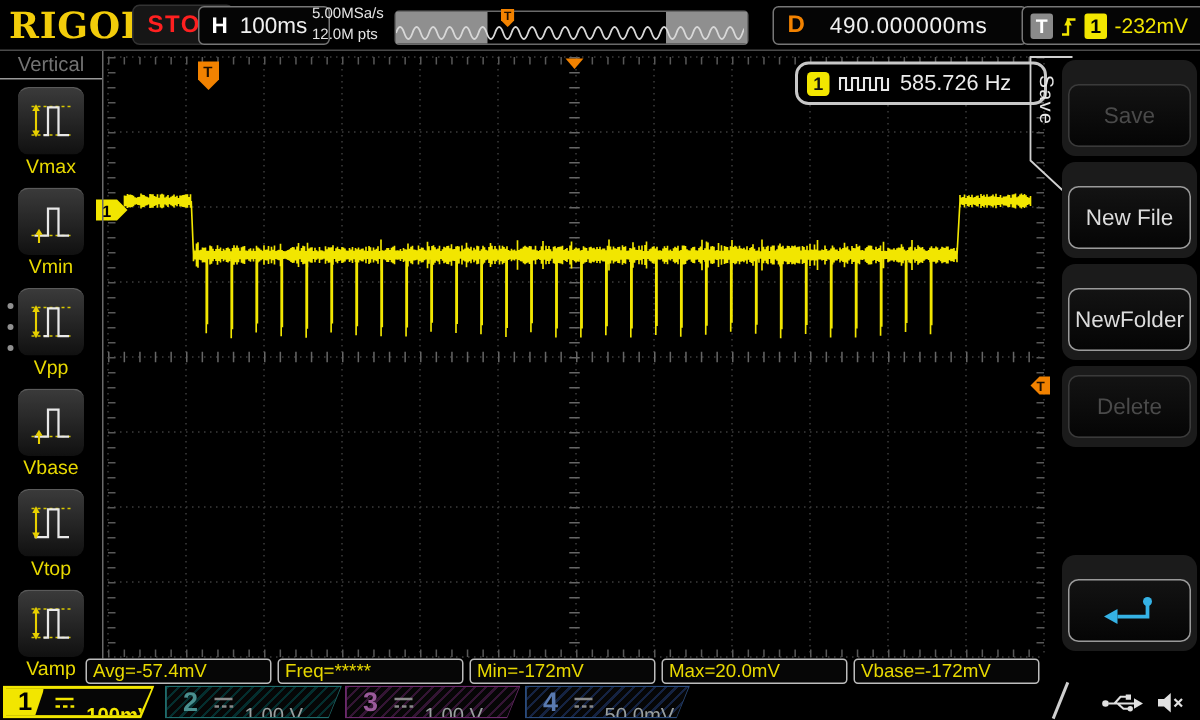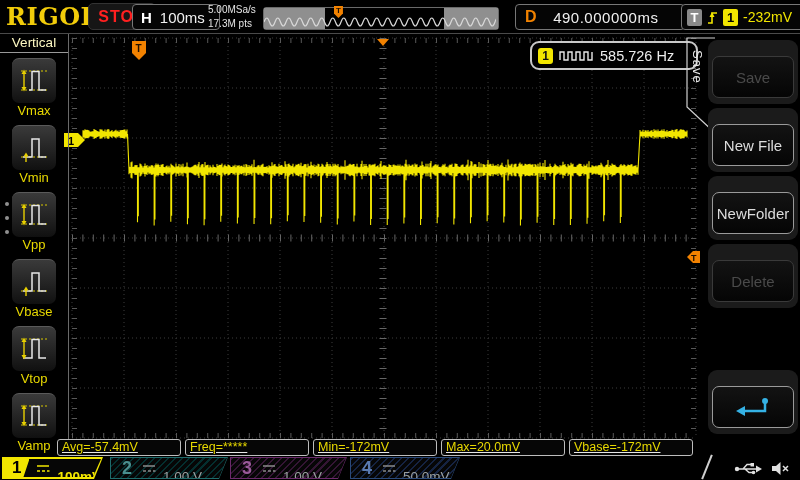--- a/index.html
+++ b/index.html
@@ -32,21 +32,21 @@
   .t-box{position:absolute;left:681px;top:4px;width:113px;height:24px;border:1px solid #777;
         border-radius:4px;display:flex;align-items:center;gap:5px;padding:0 5px;background:#050505;}
   .chip{width:15px;height:17px;border-radius:2px;font-weight:bold;font-size:13px;text-align:center;
         line-height:17px;}
   .t-chip{background:#8a8a8a;color:#fff;}
   .src-chip{background:var(--ch1);color:#000;}
   .t-level{color:var(--ch1);font-size:14px;}
   
   .sidebar{position:absolute;left:0;top:33px;width:69px;height:406px;border-right:1px solid #6a6a6a;
         box-sizing:border-box;z-index:2;}
-  .sidebar-title{height:19px;line-height:19px;text-align:center;color:#fef9c3;font-size:13.5px;
+  .sidebar-title{height:19px;line-height:19px;text-align:center;color:#737373;font-size:13.5px;
         border-bottom:1px solid #999;}
   .side-items{display:flex;flex-direction:column;align-items:center;padding-top:5px;gap:7px;}
   .side-item{text-align:center;cursor:pointer;}
   .side-icon{width:44px;height:44px;margin:0 auto;border-radius:7px;
         background:linear-gradient(#3a3a3a,#101010);border-top:1px solid #5a5a5a;
         display:flex;align-items:center;justify-content:center;}
   .side-label{color:var(--measy);font-size:13px;margin-top:0;}
   .dots{position:absolute;left:5px;top:202px;display:flex;flex-direction:column;gap:10px;z-index:2;}
   .dots span{width:4px;height:4px;border-radius:50%;background:#909090;}
   
@@ -60,21 +60,21 @@
   
   .save-tab-line{position:absolute;left:686px;top:37px;z-index:4;}
   .save-tab-label{position:absolute;left:690px;top:50px;writing-mode:vertical-rl;color:#e8e8e8;
         font-size:13px;letter-spacing:1px;z-index:4;}
   .menu-slot{position:absolute;left:708px;width:90px;background:#1b1b1b;border-radius:9px;z-index:4;}
   .menu-btn{position:absolute;left:4px;right:4px;bottom:6px;height:40px;border-radius:7px;
         background:linear-gradient(#131313,#050505);border:1px solid #9a9a9a;color:#dcdcdc;
         font-size:15px;display:flex;align-items:center;justify-content:center;cursor:pointer;}
   .menu-btn.disabled{border-color:#3a3a3a;color:#4a4a4a;}
   
-  .meas-row{position:absolute;left:57px;top:439px;display:flex;gap:4px;z-index:5;text-decoration:underline;}
+  .meas-row{position:absolute;left:57px;top:439px;display:flex;gap:4px;z-index:5;}
   .meas-box{width:124px;height:17px;box-sizing:border-box;border:1px solid #bdbdbd;border-radius:3px;
         background:#060606;color:var(--measy);font-size:12.5px;line-height:14px;padding-left:4px;}
   
   .chbar{position:absolute;left:0;bottom:0;width:800px;height:24px;background:#000;z-index:6;}
   .ch{position:absolute;top:1px;height:22px;cursor:pointer;}
   .ch-outer{width:100%;height:100%;clip-path:polygon(0 0,100% 0,calc(100% - 9px) 100%,0 100%);
         position:relative;}
   .ch-inner{position:absolute;clip-path:polygon(0 0,100% 0,calc(100% - 8px) 100%,0 100%);
         background:#060606;display:flex;align-items:center;gap:7px;}
   .ch1 .ch-outer{background:var(--ch1);}
@@ -106,21 +106,21 @@
 
   <div class="topbar">
     <div class="logo">RIGOL</div>
     <div class="stop-btn">STOP</div>
     <div class="h-box">
       <span class="h-label">H</span>
       <span class="h-value">100ms</span>
     </div>
     <div class="rate-block">
       <div>5.00MSa/s</div>
-      <div>17.3M pts</div>
+      <div>12.0M pts</div>
     </div>
     <div class="preview">
       <div class="pv-seg" id="pvL" style="left: 0px; width: 26%;"></div>
       <div class="pv-seg" id="pvR" style="right: 0px; width: 23%;"></div>
       <svg class="pv-wave" width="232" height="19">
         <path id="pvpath" fill="none" stroke="#d8d8d8" stroke-width="1.2" d="M0 14 q2.75 -8 5.5 0 t5.5 0 q2.75 -8 5.5 0 t5.5 0 q2.75 -8 5.5 0 t5.5 0 q2.75 -8 5.5 0 t5.5 0 q2.75 -8 5.5 0 t5.5 0 q2.75 -8 5.5 0 t5.5 0 q2.75 -8 5.5 0 t5.5 0 q2.75 -8 5.5 0 t5.5 0 q2.75 -8 5.5 0 t5.5 0 q2.75 -8 5.5 0 t5.5 0 q2.75 -8 5.5 0 t5.5 0 q2.75 -8 5.5 0 t5.5 0 q2.75 -8 5.5 0 t5.5 0 q2.75 -8 5.5 0 t5.5 0 q2.75 -8 5.5 0 t5.5 0 q2.75 -8 5.5 0 t5.5 0 q2.75 -8 5.5 0 t5.5 0 q2.75 -8 5.5 0 t5.5 0 q2.75 -8 5.5 0 t5.5 0 q2.75 -8 5.5 0 t5.5 0 q2.75 -8 5.5 0 t5.5 0 q2.75 -8 5.5 0 t5.5 0"></path>
       </svg>
       <div class="pv-trig" id="pvT" style="left: calc(31.6% - 4px);">T</div>
     </div>
     <div class="d-box">
@@ -255,21 +255,21 @@
 
   <div class="menu-slot" style="top:40px;height:64px;">
     <div class="menu-btn disabled">Save</div>
   </div>
   <div class="menu-slot" style="top:108px;height:64px;">
     <div class="menu-btn">New File</div>
   </div>
   <div class="menu-slot" style="top:176px;height:64px;">
     <div class="menu-btn">NewFolder</div>
   </div>
-  <div class="menu-slot" style="top:244px;height:64px;">
+  <div class="menu-slot" style="top:244px;height:54px;">
     <div class="menu-btn disabled">Delete</div>
   </div>
   <div class="menu-slot" style="top:370px;height:64px;">
     <div class="menu-btn">
       <svg width="36" height="24">
         <circle cx="30" cy="6" r="3" fill="#35b2e5"></circle>
         <path d="M30 8 V16 H10" fill="none" stroke="#35b2e5" stroke-width="2.5"></path>
         <polygon points="10,11 10,21 1,16" fill="#35b2e5"></polygon>
       </svg>
     </div>

